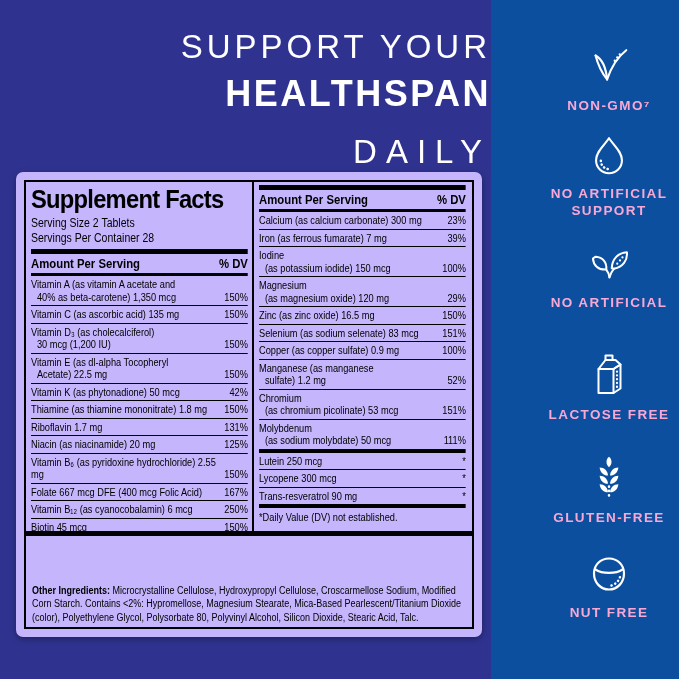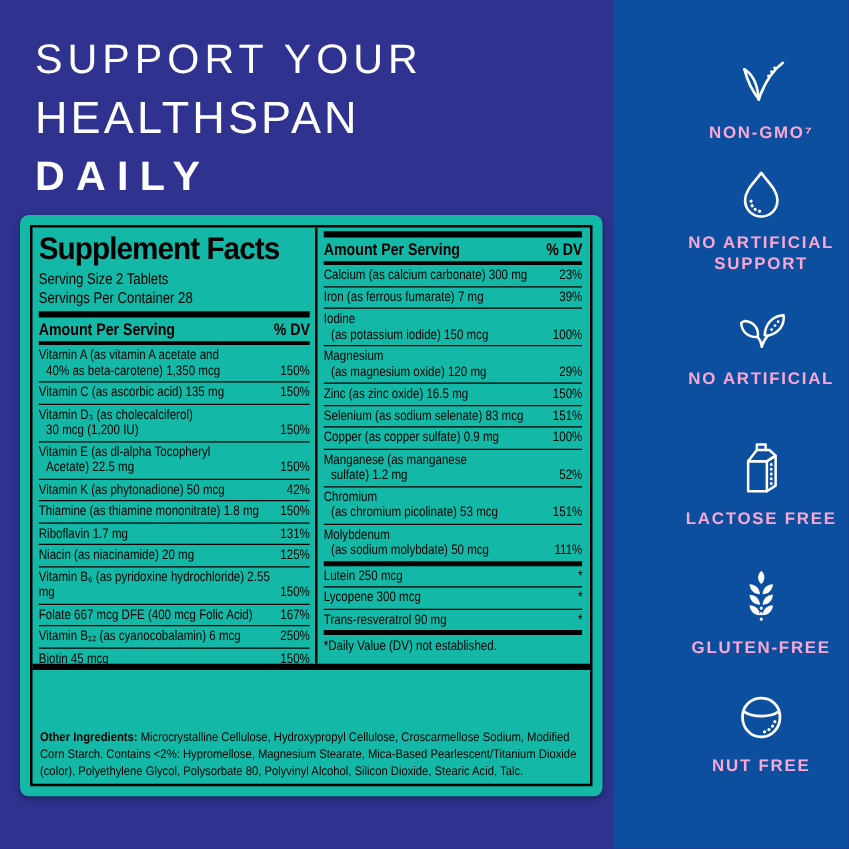--- a/index.html
+++ b/index.html
@@ -14,28 +14,28 @@
   .badge{position:absolute;left:4px;width:228px;text-align:center;color:#f9a8d4;}
   .badge .icon{display:block;margin:0 auto;}
   .badge .blabel{margin-top:7px;font-size:13.5px;font-weight:700;letter-spacing:1.4px;line-height:17px;}
   .badge:nth-of-type(1){top:44px;}
   .badge:nth-of-type(2){top:132px;}
   .badge:nth-of-type(3){top:243px;}
   .badge:nth-of-type(4){top:349px;}
   .badge:nth-of-type(5){top:450px;}
   .badge:nth-of-type(6){top:549px;text-align:center;}
   
-  .hero{position:absolute;top:28px;left:0;width:491px;text-align:left;color:#fff;padding-left:28px;}
+  .hero{position:absolute;top:28px;left:0;width:491px;text-align:right;color:#fff;}
   .hero .l1{font-size:33px;font-weight:400;letter-spacing:4px;}
-  .hero .l2{font-size:36px;font-weight:400;letter-spacing:2.5px;margin-top:7px;}
-  .hero .l3{font-size:33px;font-weight:700;letter-spacing:9px;margin-top:7px;}
+  .hero .l2{font-size:36px;font-weight:700;letter-spacing:2.5px;margin-top:7px;}
+  .hero .l3{font-size:33px;font-weight:400;letter-spacing:9px;margin-top:18px;}
   
   .panel{
     position:absolute;left:16px;top:172px;width:466px;height:465px;
-    background:#14b8a6;border-radius:7px;color:#000;
+    background:#c4b5fd;border-radius:7px;color:#000;
     box-shadow:0 2px 6px rgba(0,0,0,.35);
   }
   .facts-box{position:absolute;left:8px;top:8px;right:8px;bottom:8px;border:2px solid #000;display:flex;flex-direction:column;}
   .cols{flex:1;display:flex;min-height:0;overflow:hidden;}
   .col{overflow:hidden;}
   .col.left{width:226px;padding:2px 4px 0 5px;box-sizing:border-box;}
   .vdivider{width:2px;background:#000;flex-shrink:0;}
   .col.right{flex:1;padding:2px 6px 0 5px;box-sizing:border-box;}
   .sf-title{font-size:25px;font-weight:700;letter-spacing:-0.8px;white-space:nowrap;transform:scaleX(.95);transform-origin:0 0;margin:1px 0 2px 0;}
   .sw{transform:scaleX(.84);transform-origin:0 0;width:119%;}

